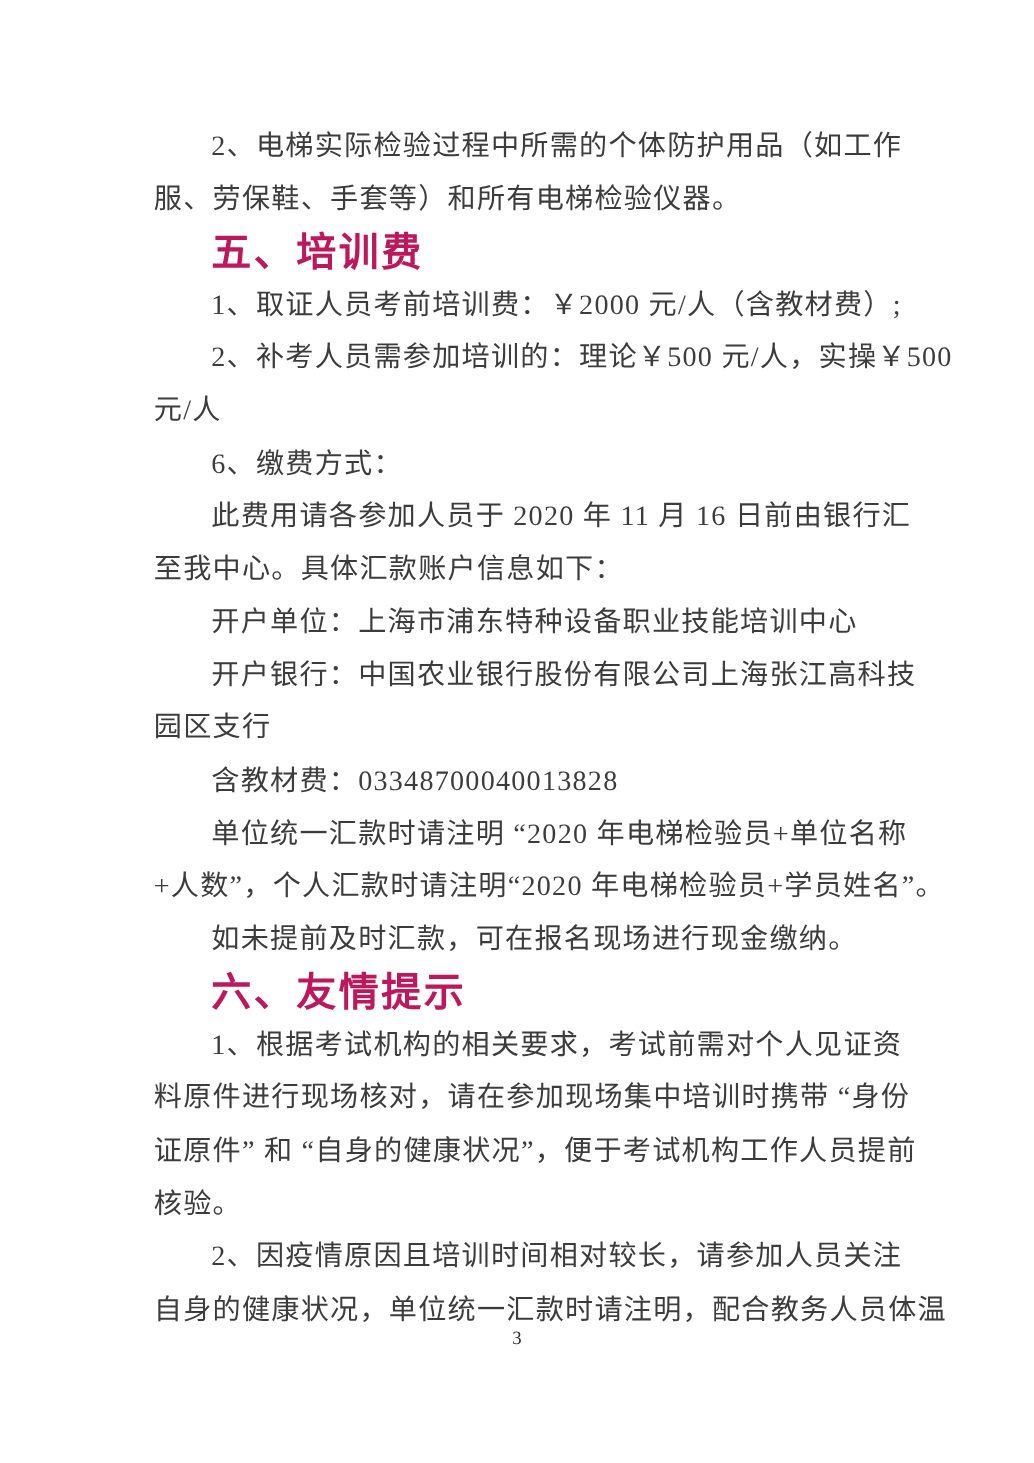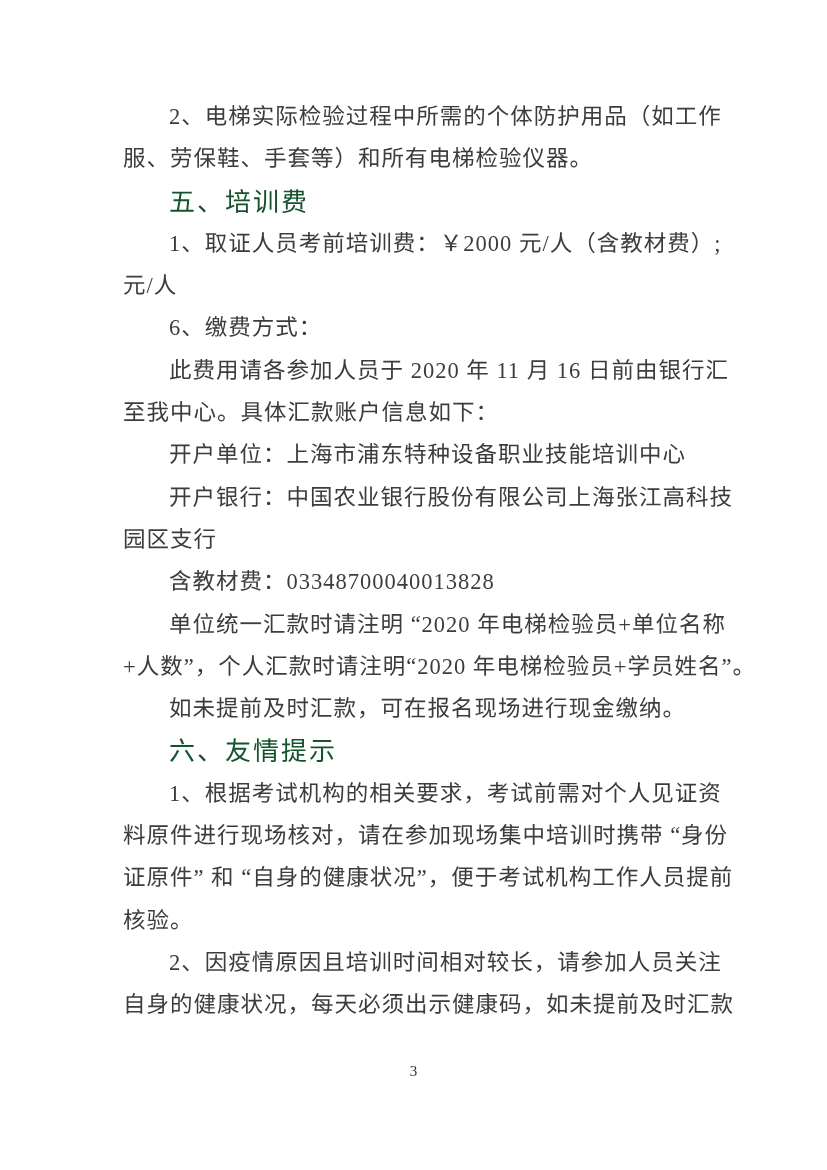--- a/index.html
+++ b/index.html
@@ -28,23 +28,23 @@
     height: 42.3px;
     color: #3c3c3c;
     letter-spacing: 1px;
     white-space: nowrap;
   }
   .line.indent {
     text-indent: 46px;
   }
   .line.heading {
     font-family: "Liberation Sans", "DejaVu Sans", sans-serif;
-    font-weight: 400;
-    font-size: 26px;
-    color: #14532d;
+    font-weight: 700;
+    font-size: 32px;
+    color: #be185d;
     letter-spacing: 2px;
   }
   .page-number {
     position: absolute;
     top: 1063px;
     left: 0;
     width: 100%;
     text-align: center;
     font-family: "Liberation Serif", "DejaVu Serif", serif;
     font-size: 15px;
@@ -53,33 +53,34 @@
 </style>
 </head>
 <body>
 
 <div class="page">
   <div class="content">
     <div class="line indent">2、电梯实际检验过程中所需的个体防护用品（如工作</div>
     <div class="line">服、劳保鞋、手套等）和所有电梯检验仪器。</div>
     <div class="line indent heading">五、培训费</div>
     <div class="line indent">1、取证人员考前培训费：￥2000 元/人（含教材费）;</div>
+    <div class="line indent">2、补考人员需参加培训的：理论￥500 元/人，实操￥500</div>
     <div class="line">元/人</div>
     <div class="line indent">6、缴费方式：</div>
     <div class="line indent">此费用请各参加人员于 2020 年 11 月 16 日前由银行汇</div>
     <div class="line">至我中心。具体汇款账户信息如下：</div>
     <div class="line indent">开户单位：上海市浦东特种设备职业技能培训中心</div>
     <div class="line indent">开户银行：中国农业银行股份有限公司上海张江高科技</div>
     <div class="line">园区支行</div>
     <div class="line indent">含教材费：03348700040013828</div>
     <div class="line indent">单位统一汇款时请注明 “2020 年电梯检验员+单位名称</div>
     <div class="line">+人数”，个人汇款时请注明“2020 年电梯检验员+学员姓名”。</div>
     <div class="line indent">如未提前及时汇款，可在报名现场进行现金缴纳。</div>
     <div class="line indent heading">六、友情提示</div>
     <div class="line indent">1、根据考试机构的相关要求，考试前需对个人见证资</div>
     <div class="line">料原件进行现场核对，请在参加现场集中培训时携带 “身份</div>
     <div class="line">证原件” 和 “自身的健康状况”，便于考试机构工作人员提前</div>
     <div class="line">核验。</div>
     <div class="line indent">2、因疫情原因且培训时间相对较长，请参加人员关注</div>
-    <div class="line">自身的健康状况，每天必须出示健康码，如未提前及时汇款</div>
+    <div class="line">自身的健康状况，单位统一汇款时请注明，配合教务人员体温</div>
   </div>
   <div class="page-number">3</div>
 </div>
 
 </body></html>

